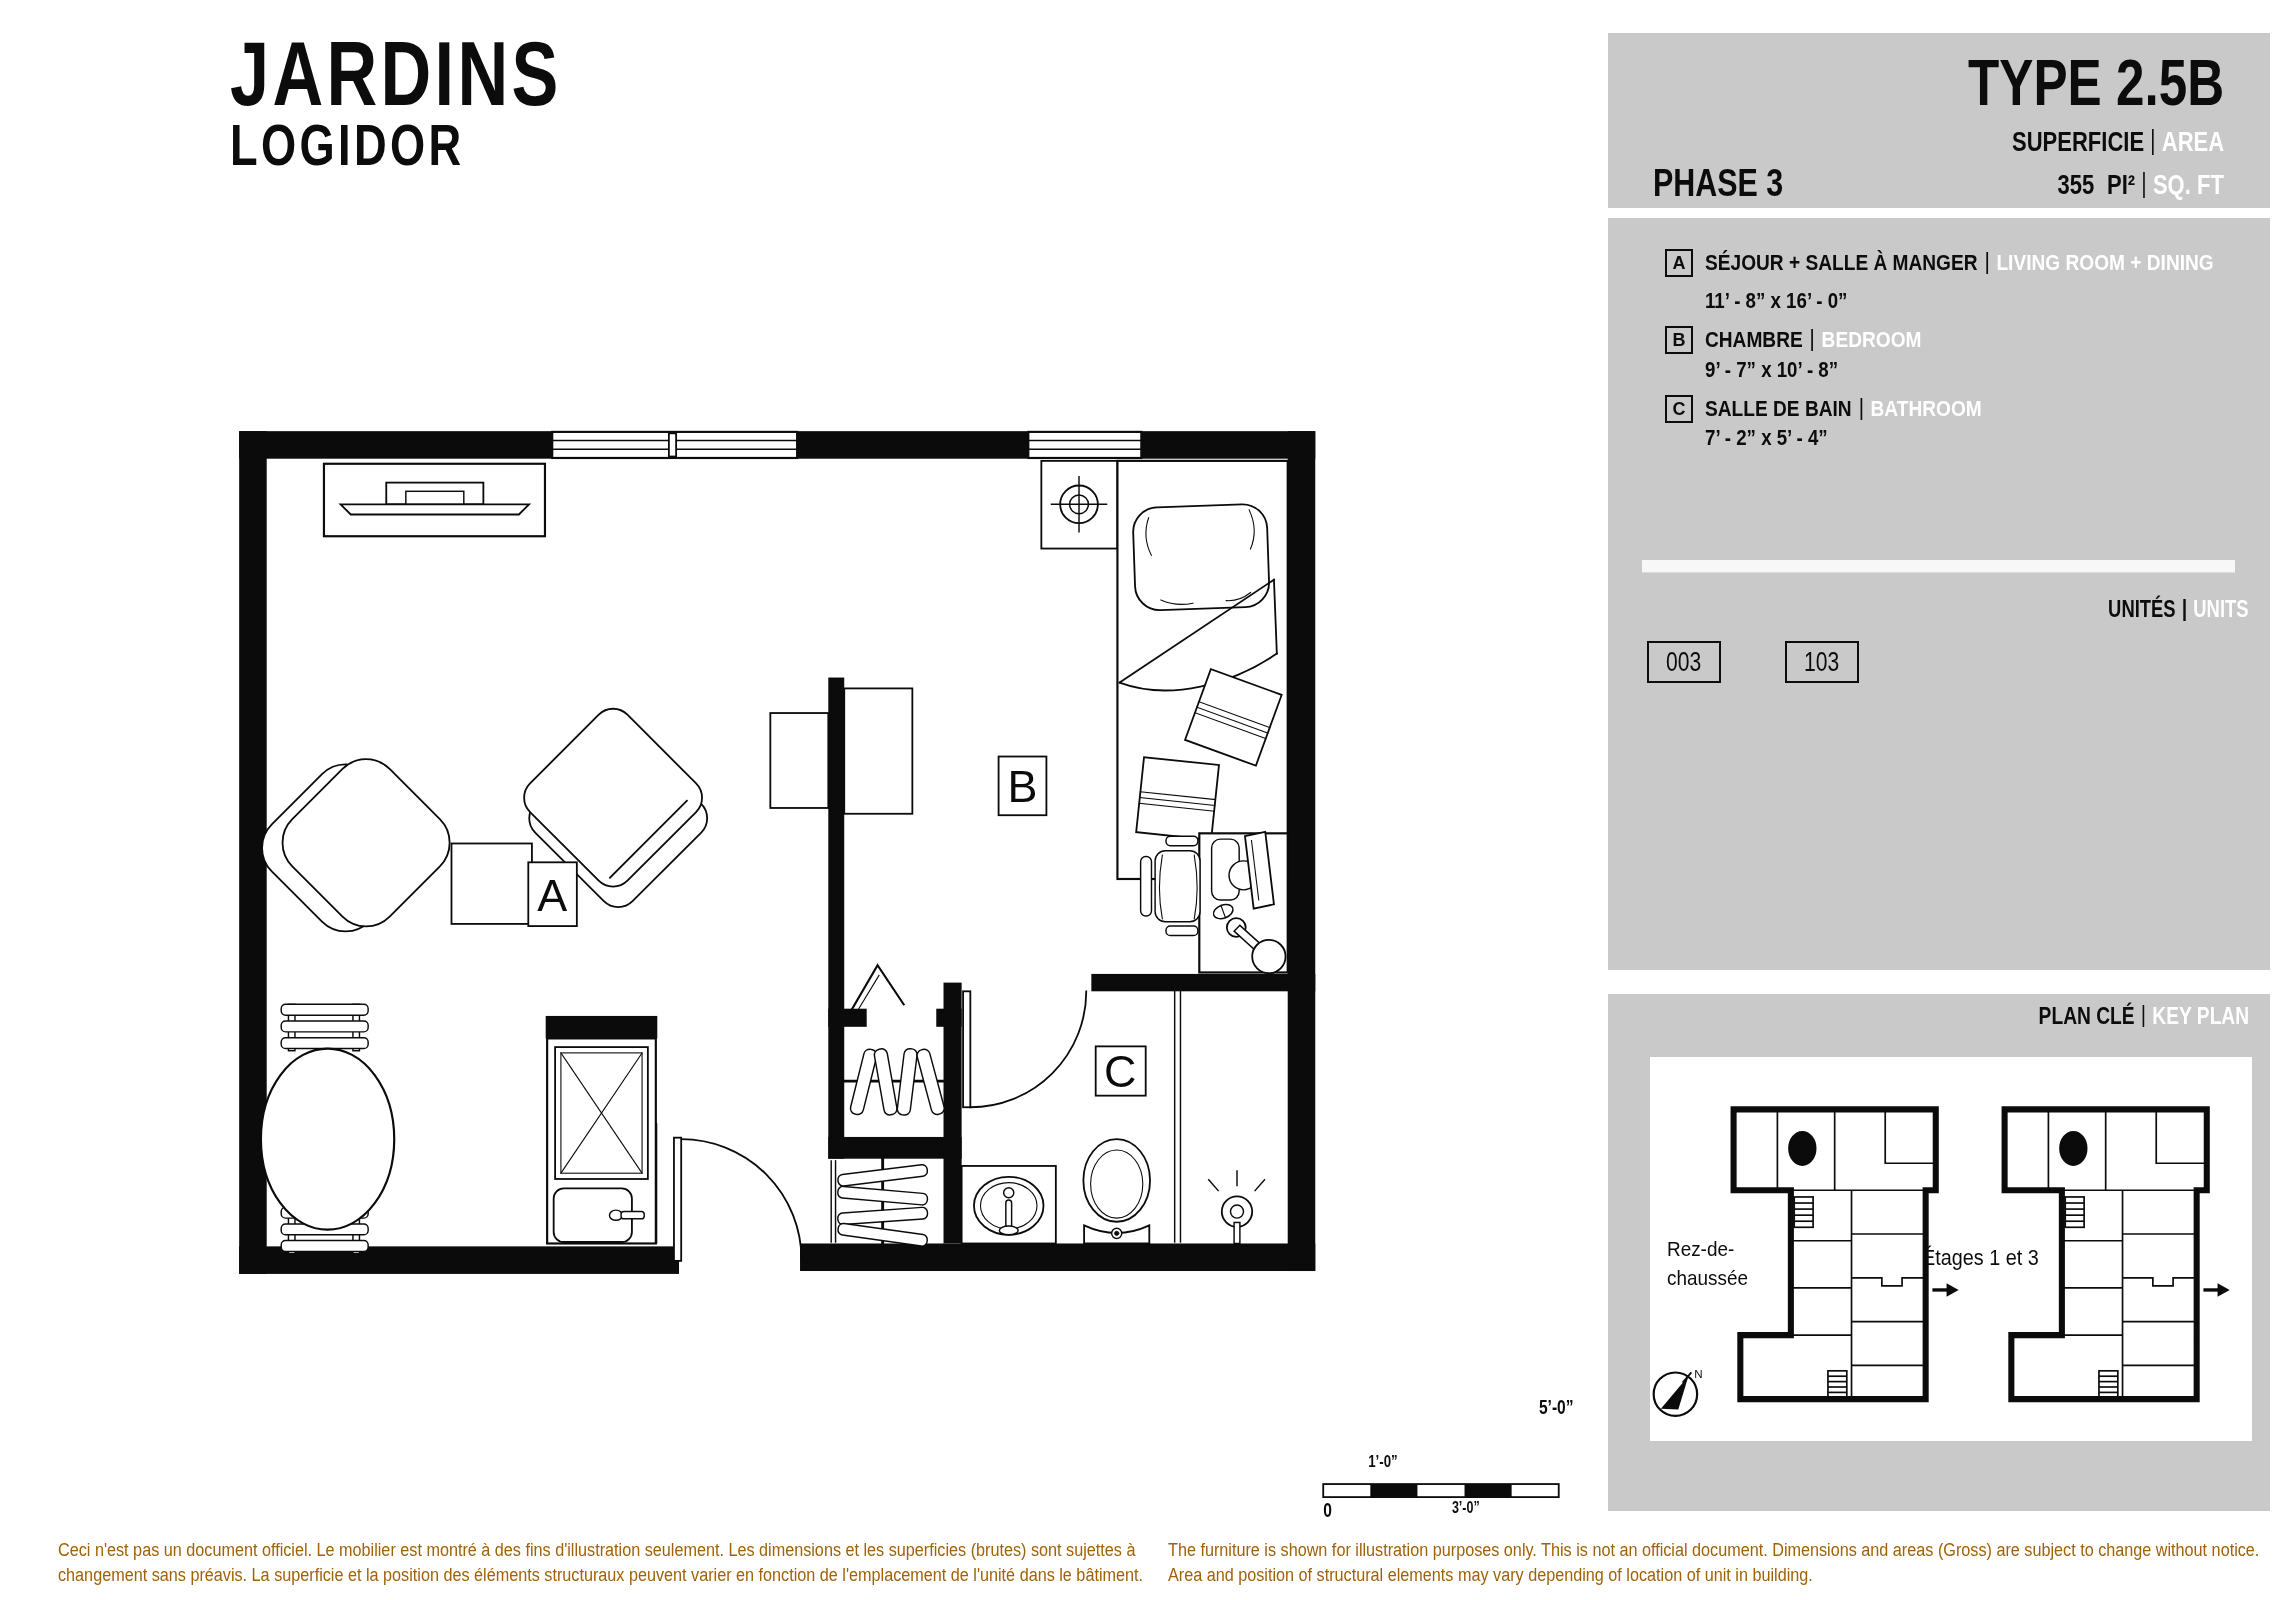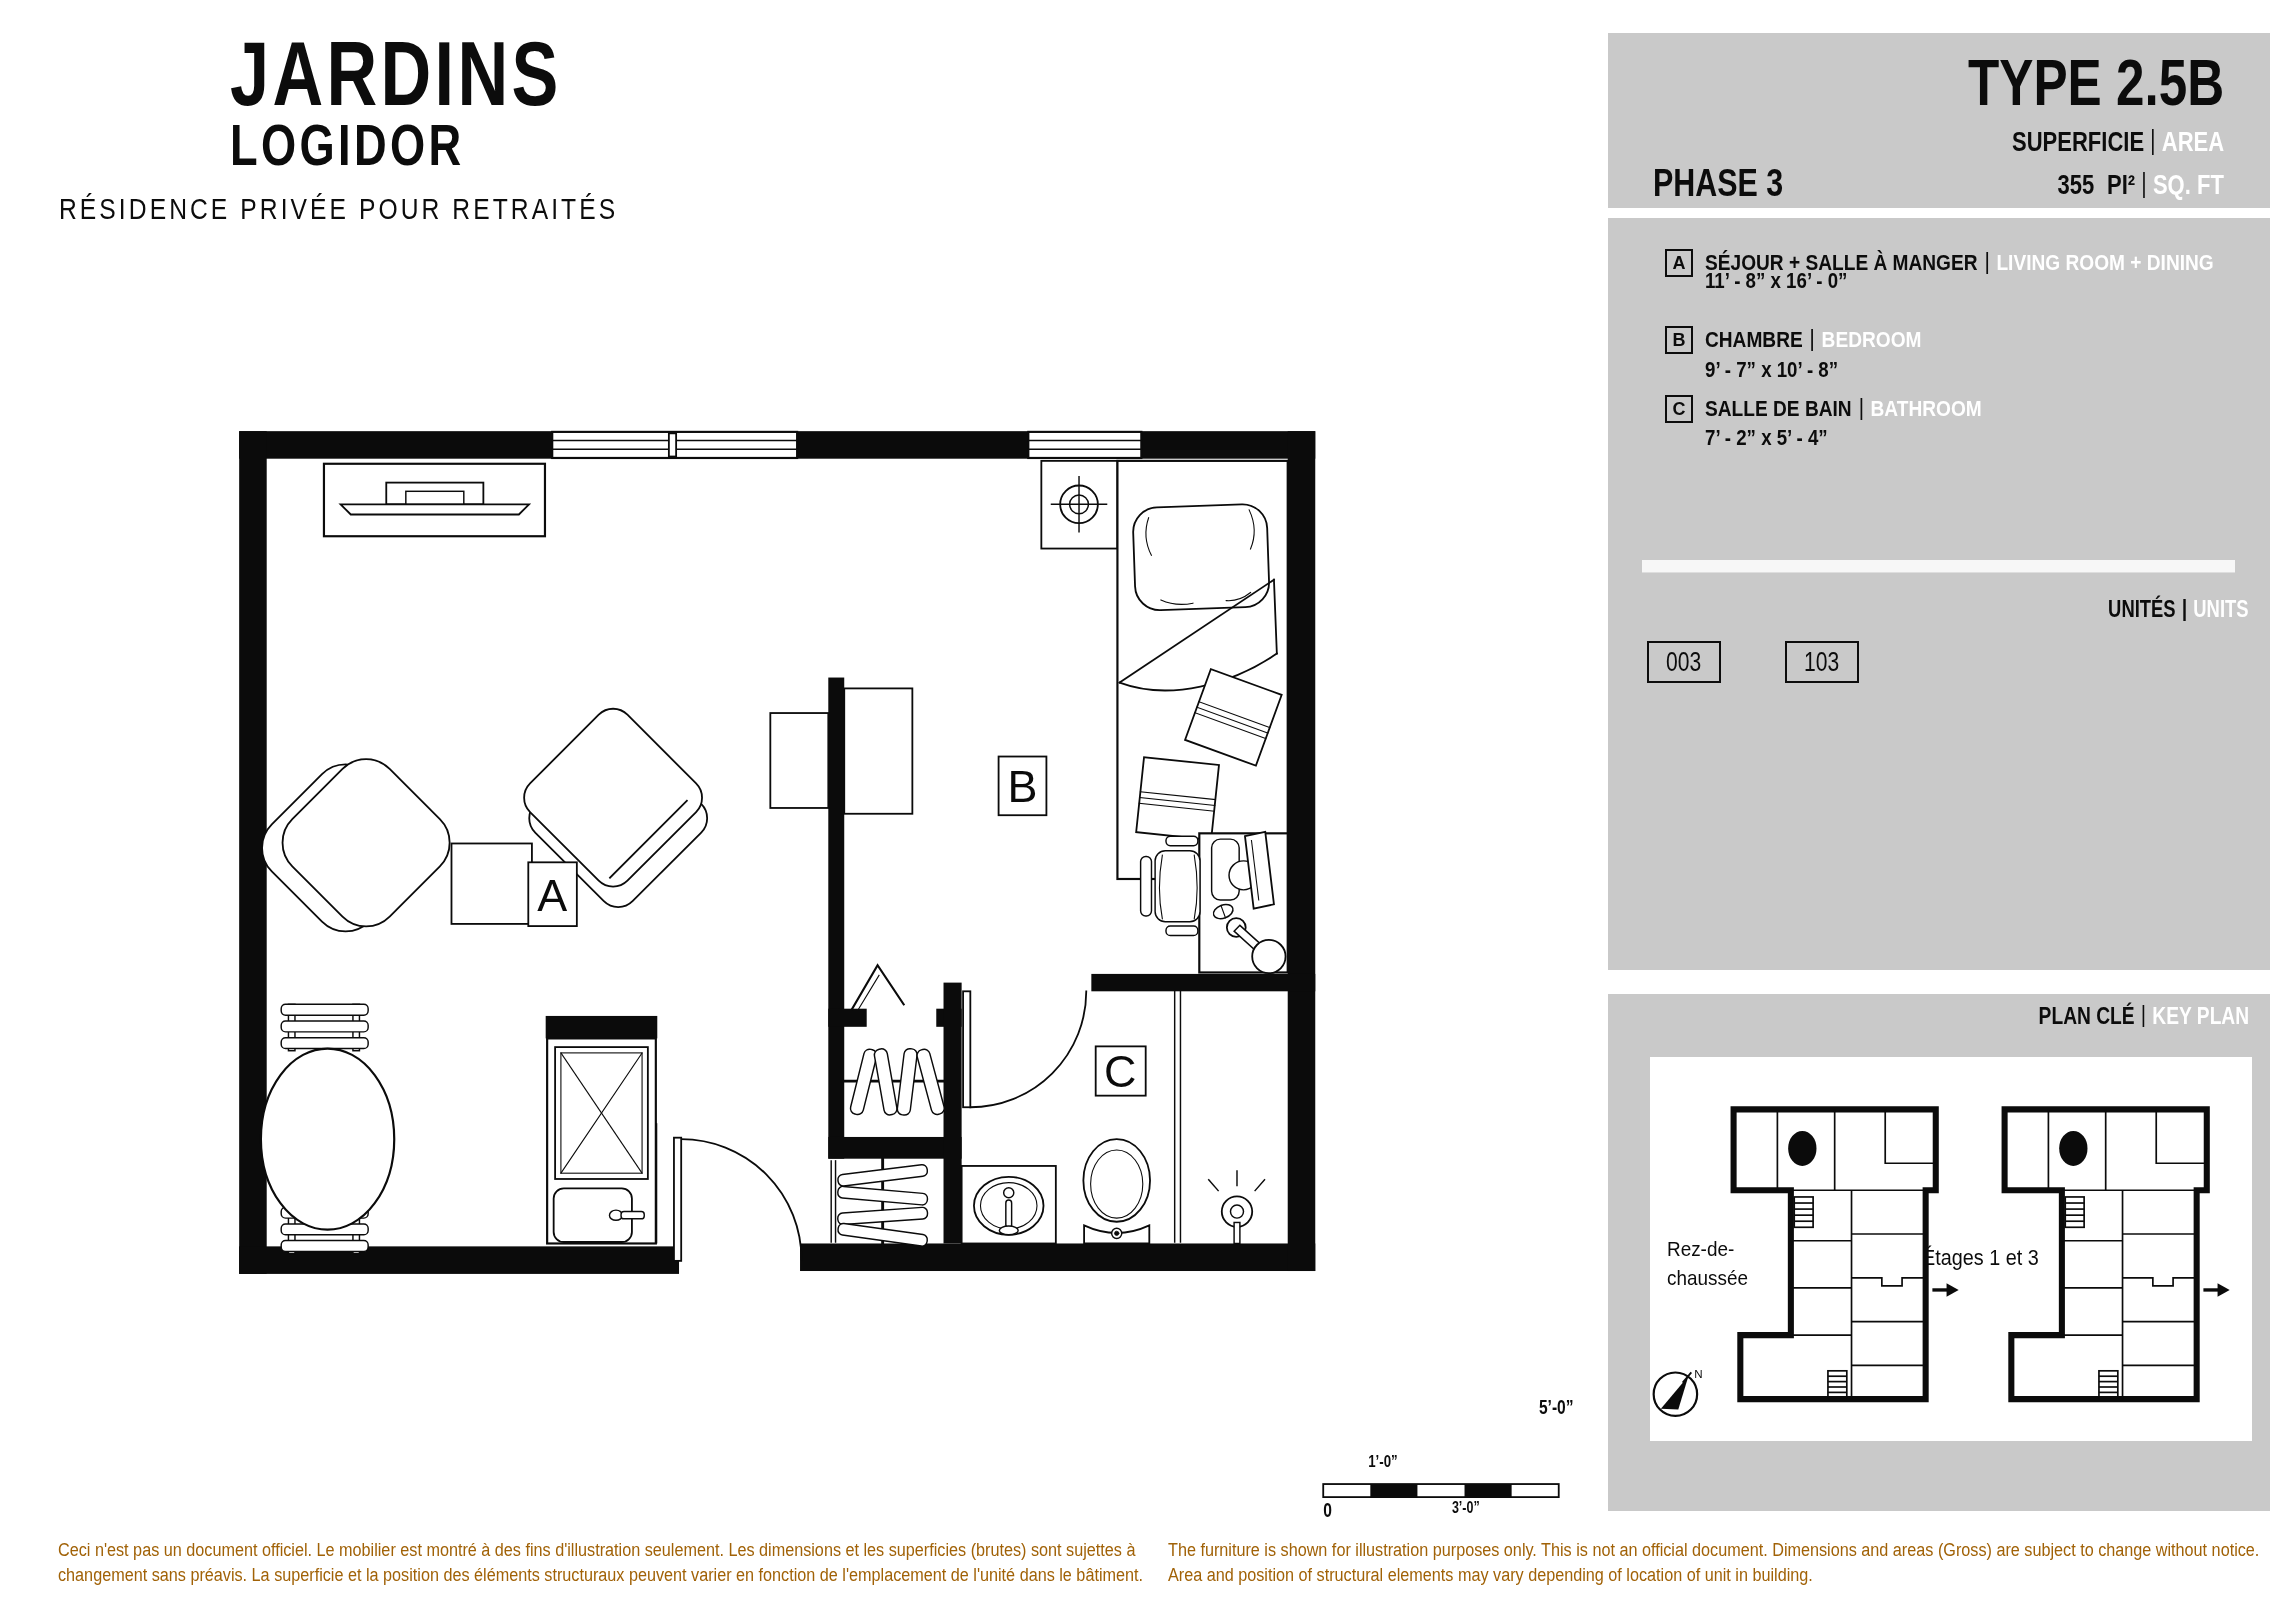--- a/index.html
+++ b/index.html
@@ -32,23 +32,20 @@
 <body>
 
 <div class="page">
 
   <div class="abs b" style="left:230px;top:38px;font-size:90px;line-height:72px">
     <span class="cxl" style="letter-spacing:4.3px">JARDINS</span>
   </div>
   <div class="abs b" style="left:230px;top:109px;font-size:58px;line-height:72px">
     <span class="cxl" style="letter-spacing:4.3px">LOGIDOR</span>
   </div>
-  <div class="abs" style="left:59px;top:193px;font-size:29px">
-    <span class="cxl85" style="letter-spacing:3.6px">RÉSIDENCE PRIVÉE POUR RETRAITÉS</span>
-  </div>
 
   <div class="panel" style="top:33px;height:175px">
     <div class="abs b" style="left:45px;top:128px;font-size:39px">
       <span class="cxl">PHASE 3</span>
     </div>
     <div class="rheader b" style="top:13px;font-size:64px">
       <span>TYPE 2.5B</span>
     </div>
     <div class="rheader b" style="top:93px;font-size:27.5px">
       <span>SUPERFICIE</span>
@@ -67,21 +64,21 @@
   <div class="panel" style="top:218px;height:752px"></div>
 
   <div class="legrow" style="top:249px">
     <div class="lgbox">A</div>
     <span class="legnames">
       <span>SÉJOUR + SALLE À MANGER</span>
       <span class="vbar small"></span>
       <span class="wh">LIVING ROOM + DINING</span>
     </span>
   </div>
-  <div class="dims" style="top:268px">
+  <div class="dims" style="top:288px">
     <span class="cxl85">11’ - 8” x 16’ - 0”</span>
   </div>
 
   <div class="legrow" style="top:326px">
     <div class="lgbox">B</div>
     <span class="legnames">
       <span>CHAMBRE</span>
       <span class="vbar small"></span>
       <span class="wh">BEDROOM</span>
     </span>

